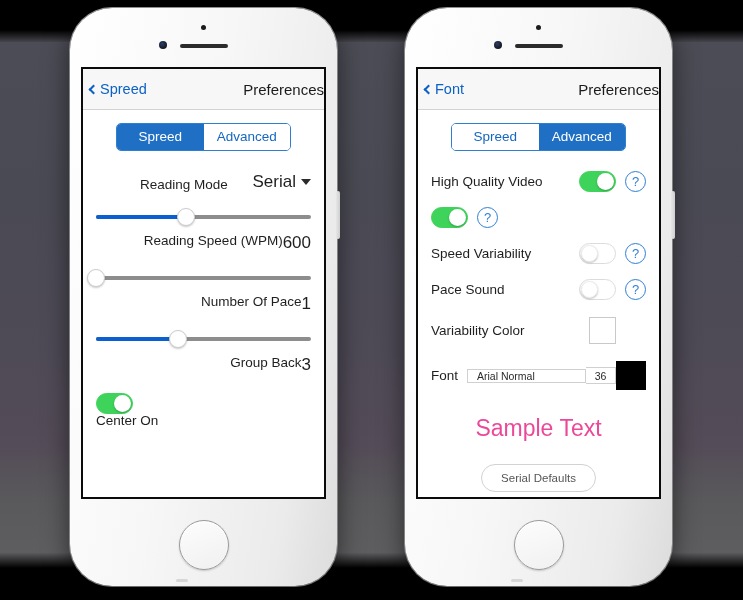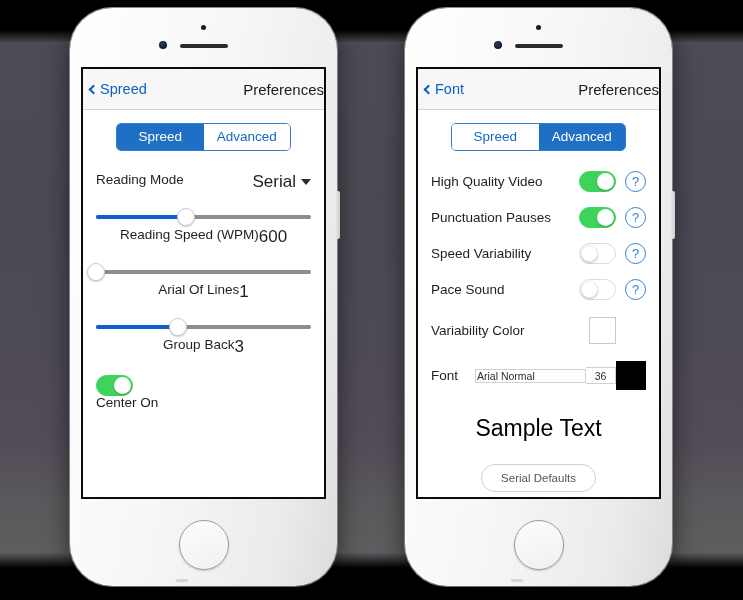--- a/index.html
+++ b/index.html
@@ -132,21 +132,21 @@
   }
   .seg {
     flex: 1; text-align: center;
     font-size: 13.5px; padding: 5px 0 6px 0;
     color: #1667c2; background: #fff; cursor: pointer;
   }
   .seg.active { background: #1f6fc4; color: #fff; }
 
   
   .row {
-    display: flex; align-items: flex-start; justify-content: space-between;
+    display: flex; align-items: flex-end; justify-content: space-between; margin-left: 44px;
   }
   .lbl  { font-size: 13.5px; color: #1f1f1f; }
   .val  { font-size: 17px; color: #1f1f1f; }
 
   .reading-mode { margin-top: 21px; }
   .dd { display: flex; align-items: center; gap: 5px; cursor: pointer; }
   .caret {
     width: 0; height: 0;
     border-left: 5px solid transparent;
     border-right: 5px solid transparent;
@@ -167,22 +167,22 @@
     height: 4px; background: #0b5fd0; border-radius: 2px;
   }
   .knob {
     position: absolute; top: 0;
     width: 18px; height: 18px; border-radius: 50%;
     background: #fff; border: 1px solid #cdcdcd;
     box-shadow: 0 1px 2px rgba(0,0,0,.22);
     transform: translateX(-9px);
   }
   .slider-caption {
-    display: flex; justify-content: center;
-    margin-top: 1px;
+    display: flex; justify-content: flex-end;
+    margin-top: 7px;
   }
 
   
   .toggle {
     position: relative; width: 37px; height: 21px;
     border-radius: 11px; cursor: pointer; flex: none;
   }
   .toggle.on  { background: #3ed35a; border: 1px solid #3ed35a; }
   .toggle.off { background: #fff;    border: 1px solid #dcdcdc; }
   .toggle .tk {
@@ -216,37 +216,37 @@
     width: 27px; height: 27px;
     border: 1px solid #c9c9c9; background: #fff;
     cursor: pointer; flex: none;
   }
 
   .font-row { display: flex; align-items: center; margin-top: 17px; }
   .font-row .lbl { margin-right: 9px; }
   .font-name {
     flex: 1; height: 14px;
     border: 1px solid #d0d0d0; background: #fff;
-    display: flex; align-items: center; padding-left: 1px;
-    font-size: 10.5px; color: #2b2b2b; cursor: text; margin-left: 8px;
+    display: flex; align-items: center; padding-left: 9px;
+    font-size: 10.5px; color: #2b2b2b; cursor: text;
   }
   .font-size {
     width: 30px; height: 17px;
     border: 1px solid #d0d0d0; border-left: none; background: #fff;
     display: flex; align-items: center; justify-content: center;
     font-size: 10.5px; color: #2b2b2b; cursor: text;
   }
   .font-color {
     width: 30px; height: 29px; background: #000; cursor: pointer;
   }
 
   .sample {
     text-align: center;
     font-size: 23px;
-    color: #000000;
+    color: #ec4899;
     margin-top: 25px;
   }
 
   .restore-wrap { display: flex; justify-content: center; margin-top: 22px; }
   .restore {
     border: 1px solid #d2d2d2; border-radius: 15px;
     background: #fff; color: #555;
     font-size: 11.5px; padding: 7px 19px;
     cursor: pointer;
     font-family: "Liberation Sans", sans-serif;
@@ -303,21 +303,21 @@
           </div>
         </div>
 
         <div class="slider-block">
           <div class="slider">
             <div class="track" style="background: rgb(141, 141, 141);"></div>
             <div class="fill" id="fill1" style="width: 0%; background: rgb(11, 95, 208);"></div>
             <div class="knob" id="knob1" style="left: 0%;"></div>
           </div>
           <div class="slider-caption">
-            <span class="lbl">Arial Of Lines</span>
+            <span class="lbl">Number Of Pace</span>
             <span class="val">1</span>
           </div>
         </div>
 
         <div class="slider-block">
           <div class="slider">
             <div class="track" style="background: rgb(141, 141, 141);"></div>
             <div class="fill" id="fill2" style="width: 38%; background: rgb(11, 95, 208);"></div>
             <div class="knob" id="knob2" style="left: 38%;"></div>
           </div>
@@ -366,21 +366,20 @@
 
         <div class="adv-row" style="margin-top:20px">
           <span class="lbl">High Quality Video</span>
           <div class="toggle on" style="background: rgb(62, 211, 90); border-color: rgb(62, 211, 90);">
             <div class="tk"></div>
           </div>
           <div class="help" style="border-color: rgb(47, 127, 214); color: rgb(47, 127, 214);">?</div>
         </div>
 
         <div class="adv-row">
-          <span class="lbl">Punctuation Pauses</span>
           <div class="toggle on" style="background: rgb(62, 211, 90); border-color: rgb(62, 211, 90);">
             <div class="tk"></div>
           </div>
           <div class="help" style="border-color: rgb(47, 127, 214); color: rgb(47, 127, 214);">?</div>
         </div>
 
         <div class="adv-row">
           <span class="lbl">Speed Variability</span>
           <div class="toggle off">
             <div class="tk"></div>

